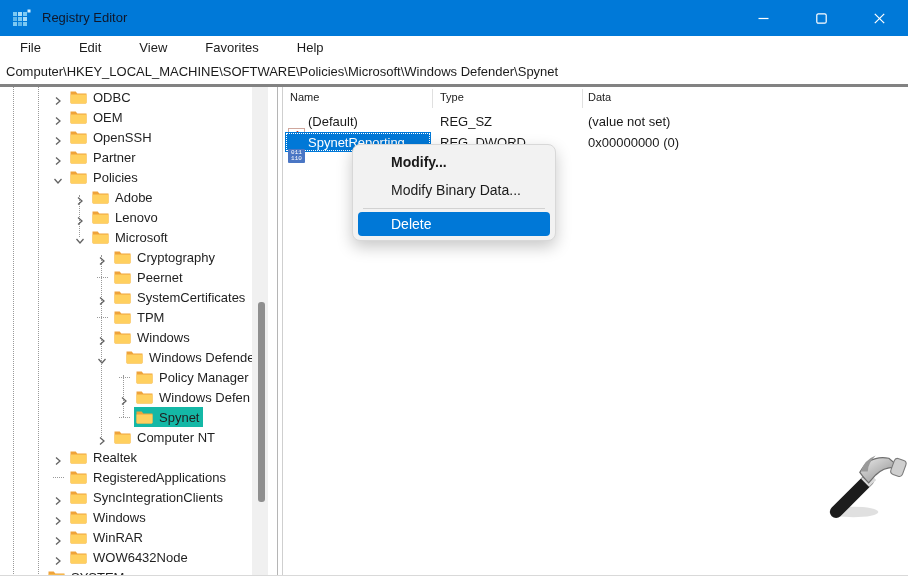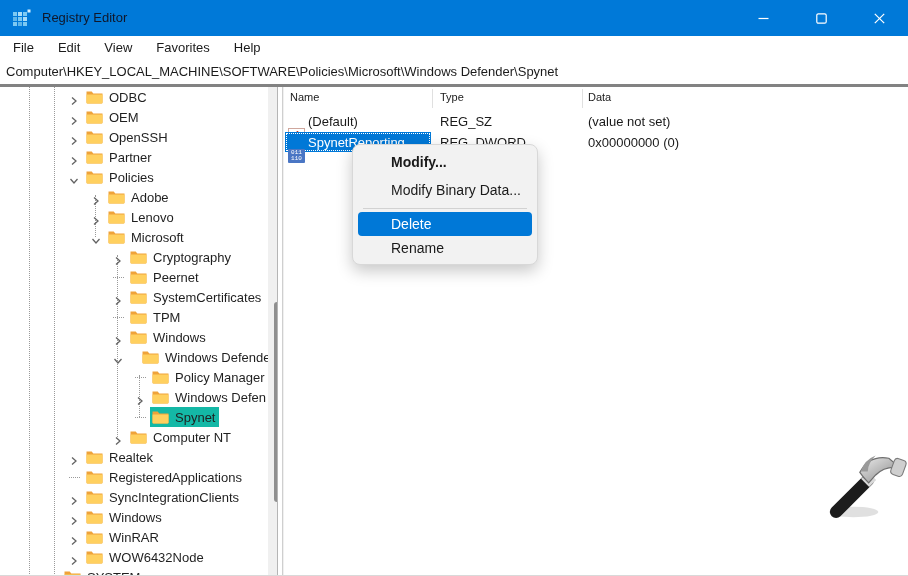--- a/index.html
+++ b/index.html
@@ -13,33 +13,33 @@
     background:#0079d8; display:flex; align-items:center; }
   .app-icon { position:absolute; left:12px; top:8px; width:20px; height:20px; }
   .title-text { position:absolute; left:42px; top:0; height:36px; line-height:36px;
     color:#0f172a; font-size:13px; }
   .win-controls { position:absolute; right:0; top:0; height:36px; display:flex; }
   .wc { width:58px; height:36px; display:flex; align-items:center; justify-content:center; }
 
   
   .menubar { position:absolute; left:0; top:36px; width:908px; height:24px;
     background:#fff; display:flex; align-items:center; padding-left:1px; }
-  .mb-item { font-size:13px; color:#1b1b1b; padding:0 12px; line-height:24px; }
+  .mb-item { font-size:13px; color:#1b1b1b; padding:0 19px; line-height:24px; }
 
   
   .addressbar { position:absolute; left:0; top:60px; width:908px; height:27px;
     background:#fff; border-bottom:3px solid #828282; }
   .address-text { position:absolute; left:6px; top:4px; font-size:13px; color:#1b1b1b;
     white-space:nowrap; }
 
   
   .main { position:absolute; left:0; top:87px; width:908px; height:489px; }
 
   .tree-pane { position:absolute; left:0; top:0; width:268px; height:489px;
-    background:#fff; overflow:hidden;margin-left:16px; }
+    background:#fff; overflow:hidden; }
   .guide { position:absolute; width:1px; border-left:1px dotted #9a9a9a; }
   .trow { position:absolute; left:0; width:268px; height:20px; }
   .chev { position:absolute; top:5px; width:12px; height:10px; }
   .stub { position:absolute; top:10px; width:11px; border-top:1px dotted #9a9a9a; }
   .titem { position:absolute; top:0; height:20px; display:flex; align-items:center;
     padding:0 4px 0 2px; white-space:nowrap; }
   .titem.sel { background:#14b8a6; }
   .tlabel { font-size:13px; color:#1f1f1f; margin-left:6px; }
   .folder { flex:0 0 auto; }
 
@@ -66,21 +66,21 @@
   .lrow.sel .lcell.name { color:#fff; }
   .licon { position:absolute; left:3px; top:17px; width:36px; height:14px; }
   .ic-ab { display:block; width:17px; height:14px; background:#fff; border:1px solid #cfa79d;
     color:#c0392b; font-weight:bold; font-size:10px; line-height:12px; text-align:center;
     font-family:"Liberation Serif", serif; }
   .ic-bin { display:block; width:17px; height:14px; background:#4a76c4; border-radius:1px;
     color:#fff; font-size:6px; line-height:6px; text-align:center; padding-top:1px;
     font-family:"Liberation Mono", monospace; }
 
   
-  .context-menu { position:absolute; left:352px; top:144px; width:186px;
+  .context-menu { position:absolute; left:352px; top:144px; width:204px;
     background:#f2f2f2; border:1px solid #d8d8d8; border-radius:8px;
     box-shadow:0 6px 16px rgba(0,0,0,0.22); padding:3px 0 4px 0; z-index:50; }
   .cm-item { height:28px; line-height:28px; font-size:14px; color:#1a1a1a;
     padding-left:38px; white-space:nowrap; }
   .cm-item.bold { font-weight:bold; }
   .cm-item.small { height:24px; line-height:24px; }
   .cm-sep { height:1px; background:#d2d2d2; margin:4px 10px 3px 10px; }
   .cm-item.hl { background:#0078d7; color:#fff; margin:0 5px; padding-left:33px;
     border-radius:4px; }
 
@@ -475,21 +475,20 @@
           </div>
         </div>
     </div>
   </div>
 
   <div class="context-menu" id="ctxmenu">
       <div class="cm-item bold">Modify...</div>
       <div class="cm-item">Modify Binary Data...</div>
       <div class="cm-sep"></div>
       <div class="cm-item hl small">Delete</div>
-      <div class="cm-item small">Rename</div>
     </div>
 
   <div class="hammer">
     <svg width="88" height="88" viewBox="0 0 100 100">
       <defs>
         <linearGradient id="mg" x1="0" y1="0" x2="1" y2="1">
           <stop offset="0" stop-color="#ececec"></stop>
           <stop offset="0.55" stop-color="#b2b2b2"></stop>
           <stop offset="1" stop-color="#878787"></stop>
         </linearGradient>

